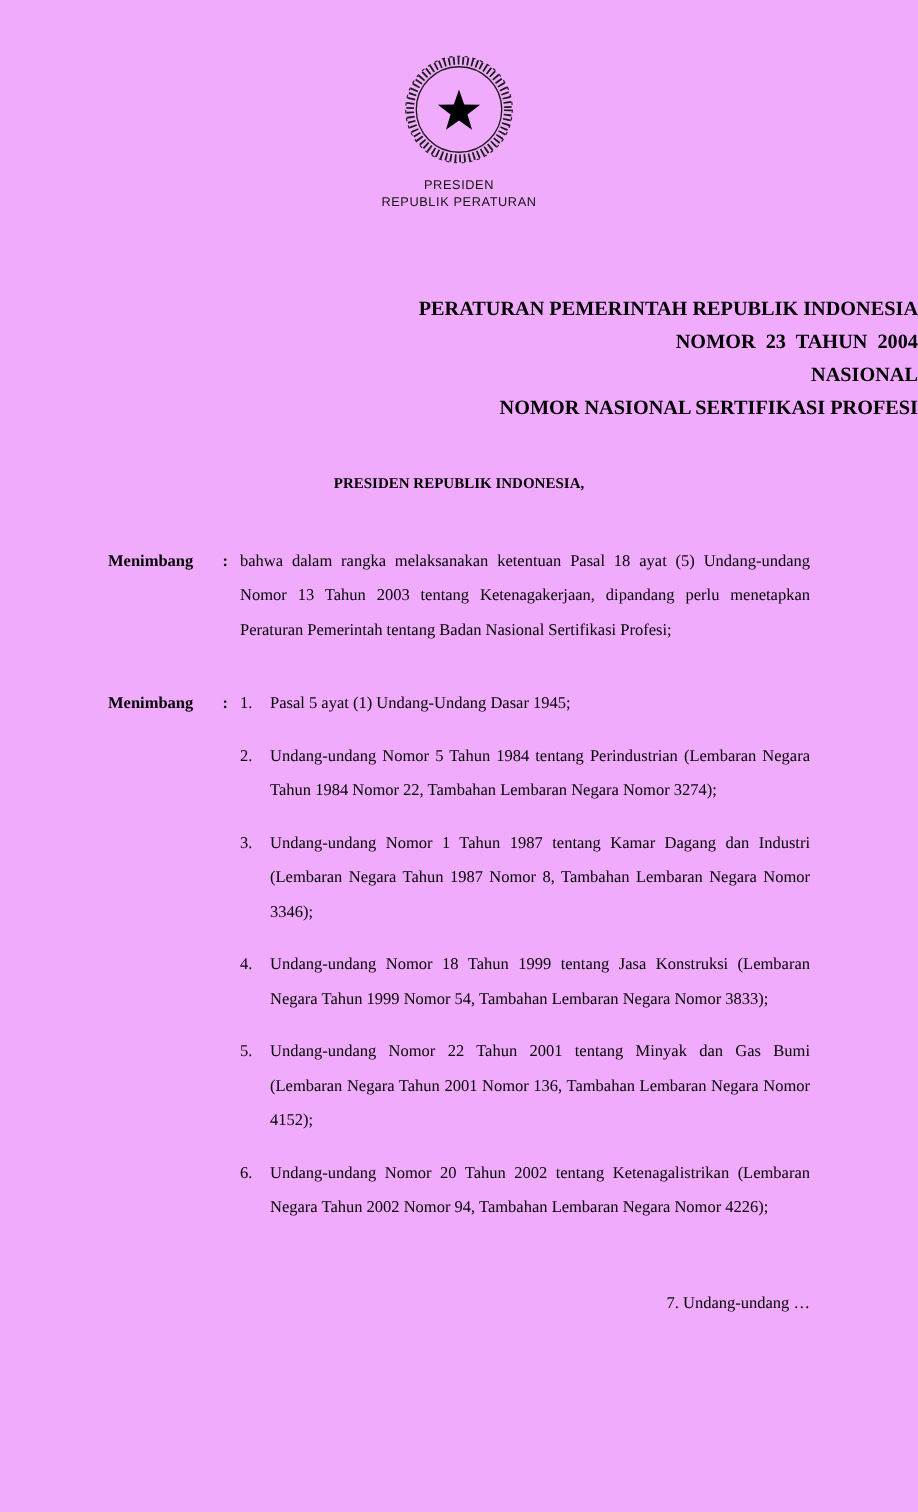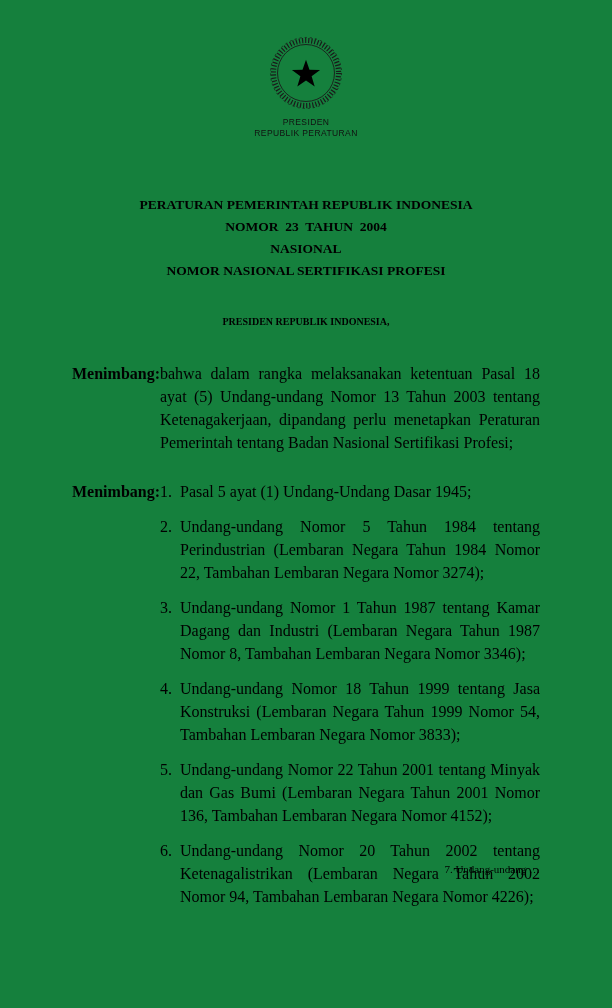--- a/index.html
+++ b/index.html
@@ -4,21 +4,21 @@
 <style>
   html, body {
     margin: 0;
     padding: 0;
     background: #ffffff;
   }
   .page {
     position: relative;
     width: 612px;
     height: 1008px;
-    background: #15803d;
+    background: #f0abfc;
     font-family: "Liberation Serif", serif;
     color: #000000;
     box-sizing: border-box;
     overflow: hidden;
   }
   .header {
     text-align: center;
     padding-top: 36px;
   }
   .seal {
@@ -28,39 +28,39 @@
   }
   .org-lines {
     font-family: "Liberation Sans", sans-serif;
     font-size: 8.5px;
     line-height: 10.5px;
     letter-spacing: 0.4px;
     margin-top: 3px;
     color: #111;
   }
   .title-block {
-    text-align: center;
+    text-align: right;
     margin-top: 56px;
     font-weight: bold;
     font-size: 13.5px;
   }
   .title-line {
     line-height: 22px;
     white-space: pre-wrap;
   }
   .salutation {
     text-align: center;
     font-weight: bold;
     font-size: 10px;
     margin-top: 32px;
     line-height: 16px;
   }
   .body-col {
     margin: 32px 72px 0 72px;
-    font-size: 16px;
+    font-size: 11px;
   }
   .section-row {
     display: flex;
     align-items: flex-start;
     margin-bottom: 26px;
   }
   .sec-label {
     width: 80px;
     flex: none;
     font-weight: bold;

